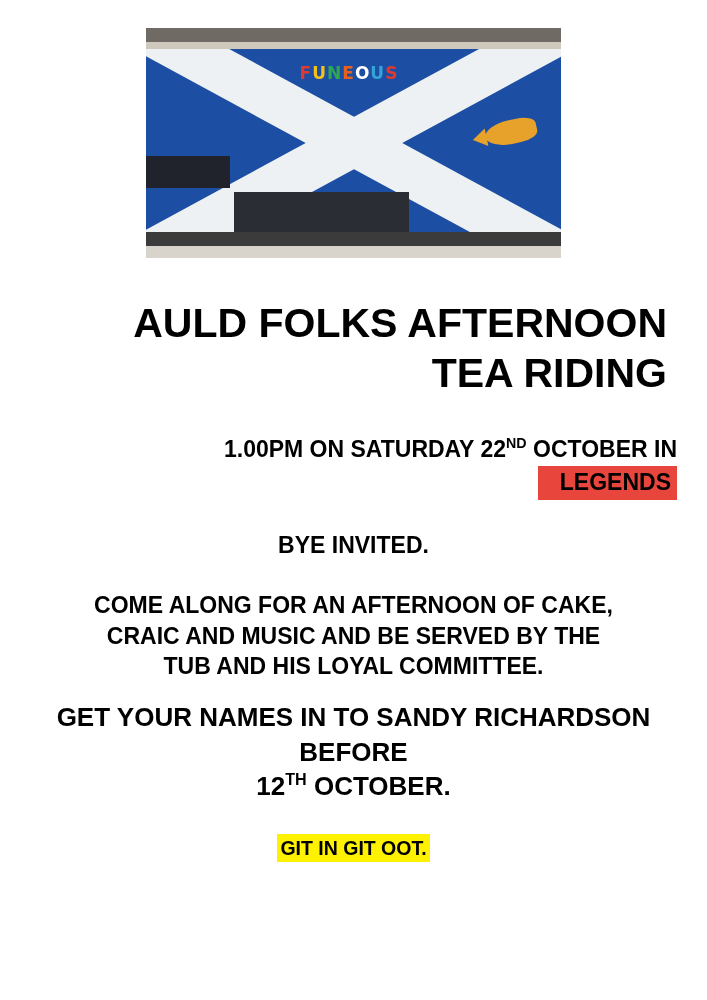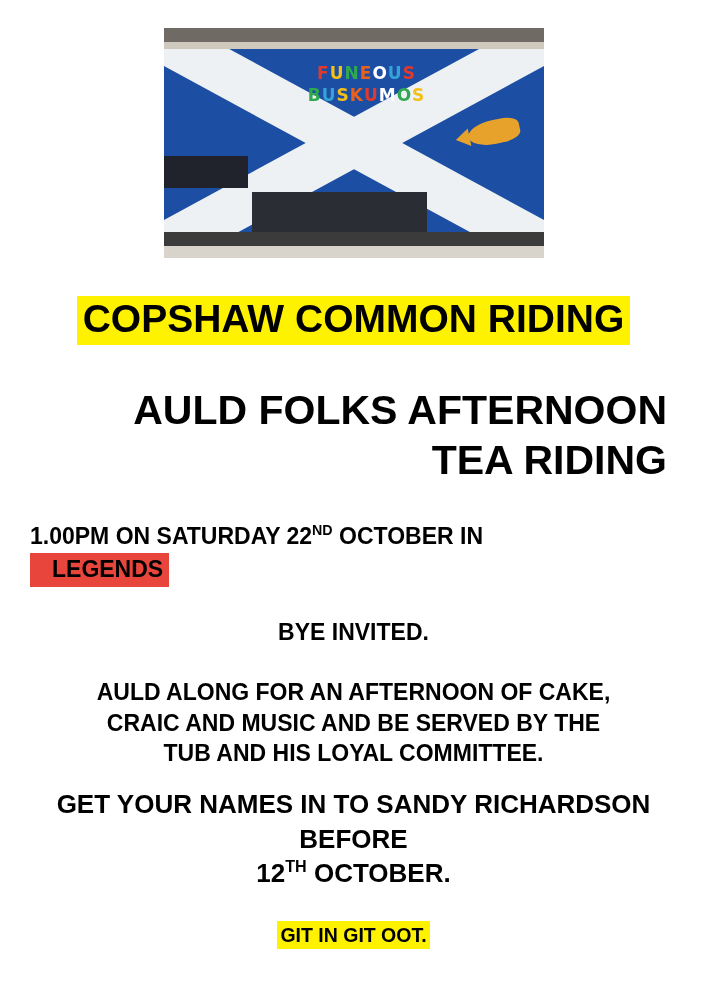--- a/index.html
+++ b/index.html
@@ -17,21 +17,21 @@
   .poster {
     position: relative;
     width: 707px;
     height: 1000px;
     box-sizing: border-box;
     padding: 0;
   }
 
   
   .photo-wrap {
-    width: 380px;
+    width: 415px;
     height: 230px;
     margin: 28px auto 0 auto;
     position: relative;
     overflow: hidden;
     background: #1b3f8f;
   }
   .saltire {
     position: absolute;
     inset: 0;
     background: #1c4ea3;
@@ -140,21 +140,21 @@
   .headline {
     margin: 40px 40px 0 40px;
     text-align: right;
     font-size: 41px;
     font-weight: bold;
     line-height: 1.22;
   }
 
   .when {
     margin: 36px 30px 0 30px;
-    text-align: left;
+    text-align: right;
     font-size: 23px;
     font-weight: bold;
     line-height: 1.32;
   }
   .when sup { font-size: 0.62em; vertical-align: super; }
   .venue-hl {
     background: #e8453c;
     padding: 1px 6px 2px 22px;
     display: inline-block;
     margin-top: 2px;
@@ -194,52 +194,46 @@
     <div class="saltire"></div>
     <div class="cross-a"></div>
     <div class="cross-b"></div>
     <div class="dark-block-left"></div>
     <div class="dark-block-bottom"></div>
     <div class="fish"></div>
     <div class="banner-letters">
       <div>
         <span class="l1">F</span><span class="l2">U</span><span class="l3">N</span><span class="l4">E</span><span class="l5">O</span><span class="l6">U</span><span class="l1">S</span>
       </div>
-      <div>
-        <span class="l3">B</span><span class="l6">U</span><span class="l2">S</span><span class="l4">K</span><span class="l1">U</span><span class="l5">M</span><span class="l3">O</span><span class="l2">S</span>
-      </div>
     </div>
     <div class="photo-top-strip"></div>
     <div class="photo-top-strip2"></div>
     <div class="photo-bottom-strip2"></div>
     <div class="photo-bottom-strip"></div>
   </div>
 
-  <div class="title-band">
-    <span class="hl">COPSHAW COMMON RIDING</span>
-  </div>
 
   <div class="headline">
     <div>AULD FOLKS AFTERNOON</div>
     <div>TEA RIDING</div>
   </div>
 
   <div class="when">
     <span>1.00PM ON SATURDAY 22</span><sup>ND</sup><span> OCTOBER IN</span>
     <div>
       <span class="venue-hl">LEGENDS</span>
     </div>
   </div>
 
   <div class="para">
     <div>BYE INVITED.</div>
   </div>
 
   <div class="para">
-    <div>AULD ALONG FOR AN AFTERNOON OF CAKE,</div>
+    <div>COME ALONG FOR AN AFTERNOON OF CAKE,</div>
     <div>CRAIC AND MUSIC AND BE SERVED BY THE</div>
     <div>TUB AND HIS LOYAL COMMITTEE.</div>
   </div>
 
   <div class="para small">
     <div>GET YOUR NAMES IN TO SANDY RICHARDSON BEFORE</div>
     <div><span>12</span><sup>TH</sup><span> OCTOBER.</span></div>
   </div>
 
   <div class="closing">

